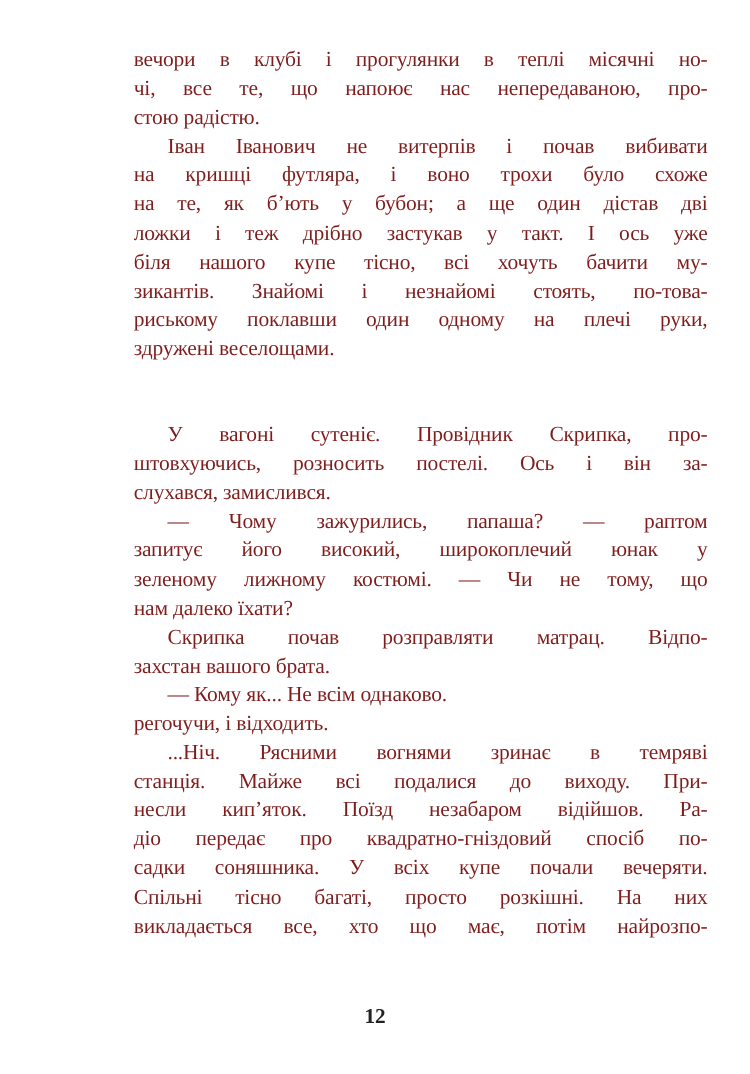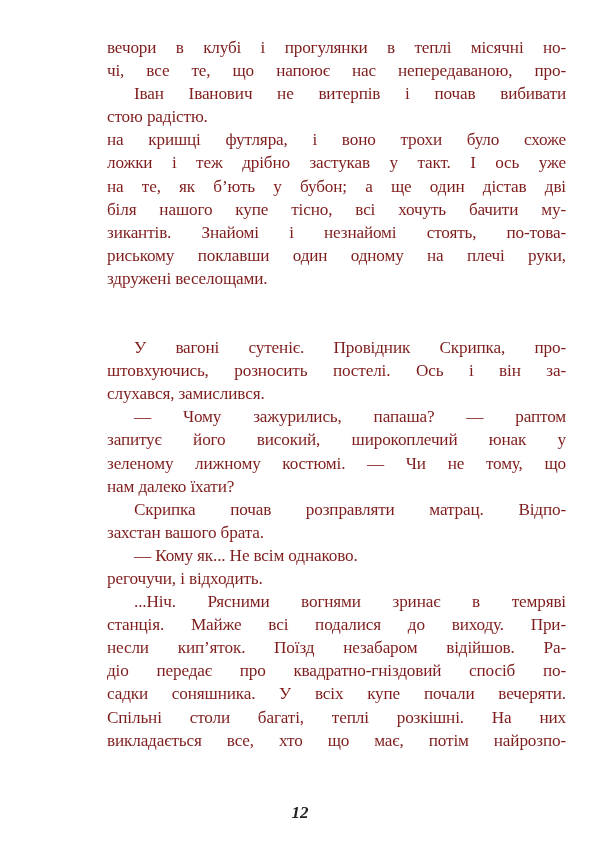--- a/index.html
+++ b/index.html
@@ -12,36 +12,36 @@
   .ln {
     display: block; height: 23.1px; line-height: 23.1px;
     white-space: nowrap; text-align: justify; text-align-last: justify;
     letter-spacing: -0.15px;
   }
   .ln.last { text-align-last: left; }
   .ind { padding-left: 27px; }
   .gap { height: 46px; }
   .pagenum {
     position: absolute; left: 0; width: 600px; top: 803px; text-align: center;
-    font-family: "Liberation Serif", serif; font-style: italic; font-weight: bold;
+    font-family: "Liberation Serif", serif; font-weight: bold;
     font-size: 17px; color: #222;
   }
 </style>
 </head>
 <body>
 
 <div class="page">
   <div>
     <span class="ln">вечори в клубі і прогулянки в теплі місячні но-</span>
     <span class="ln">чі, все те, що напоює нас непередаваною, про-</span>
+    <span class="ln last">стою радістю.</span>
     <span class="ln ind">Іван Іванович не витерпів і почав вибивати</span>
-    <span class="ln last">стою радістю.</span>
     <span class="ln">на кришці футляра, і воно трохи було схоже</span>
+    <span class="ln">на те, як б’ють у бубон; а ще один дістав дві</span>
     <span class="ln">ложки і теж дрібно застукав у такт. І ось уже</span>
-    <span class="ln">на те, як б’ють у бубон; а ще один дістав дві</span>
     <span class="ln">біля нашого купе тісно, всі хочуть бачити му-</span>
     <span class="ln">зикантів. Знайомі і незнайомі стоять, по-това-</span>
     <span class="ln">риському поклавши один одному на плечі руки,</span>
     <span class="ln last">здружені веселощами.</span>
   </div>
 
   <div class="gap"></div>
 
   <div>
     <span class="ln ind">У вагоні сутеніє. Провідник Скрипка, про-</span>
@@ -53,18 +53,18 @@
     <span class="ln last">нам далеко їхати?</span>
     <span class="ln ind">Скрипка почав розправляти матрац. Відпо-</span>
     <span class="ln last">захстан вашого брата.</span>
     <span class="ln ind last">— Кому як... Не всім однаково.</span>
     <span class="ln last">регочучи, і відходить.</span>
     <span class="ln ind">...Ніч. Рясними вогнями зринає в темряві</span>
     <span class="ln">станція. Майже всі подалися до виходу. При-</span>
     <span class="ln">несли кип’яток. Поїзд незабаром відійшов. Ра-</span>
     <span class="ln">діо передає про квадратно-гніздовий спосіб по-</span>
     <span class="ln">садки соняшника. У всіх купе почали вечеряти.</span>
-    <span class="ln">Спільні столи багаті, теплі розкішні. На них</span>
+    <span class="ln">Спільні тісно багаті, просто розкішні. На них</span>
     <span class="ln">викладається все, хто що має, потім найрозпо-</span>
   </div>
 </div>
 
 <div class="pagenum">12</div>
 
 </body></html>

